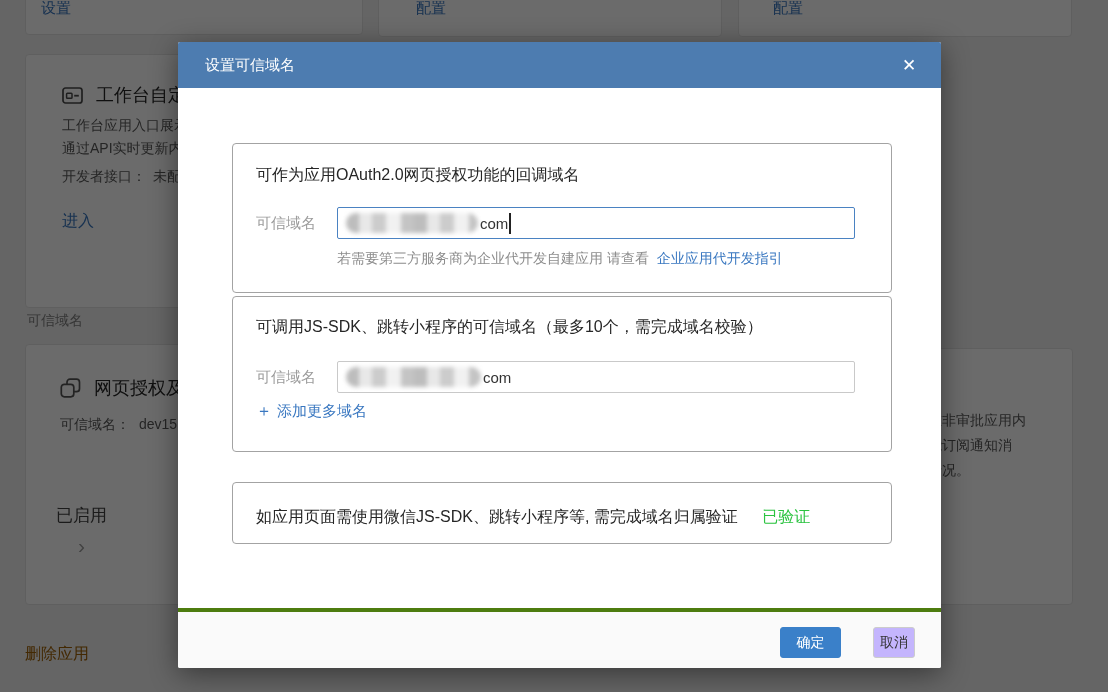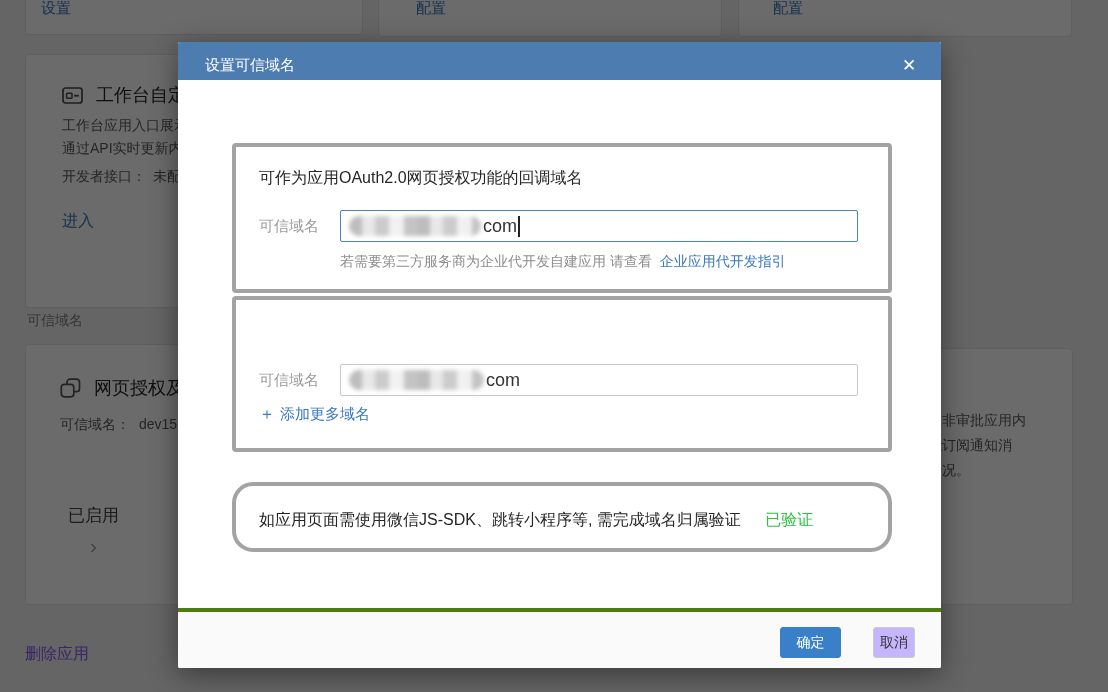--- a/index.html
+++ b/index.html
@@ -12,61 +12,61 @@
 
   
   .bg-layer { position:absolute; inset:0; background:#f0f0f0; z-index:0; }
   .bg-card { position:absolute; background:#fff; border:1px solid #e3e3e3; border-radius:4px; }
   .link { color:#3977c0; cursor:pointer;text-align:right; }
   .bg-card-title { font-size:18px; color:#262626; white-space:nowrap; display:flex; align-items:center; gap:13px; }
   .bg-desc { font-size:14px; color:#595959; white-space:nowrap; }
   .section-label { font-size:14px; color:#808080; }
   .status-row { font-size:17px; color:#404040; display:flex; align-items:center; gap:12px; }
   .chev { font-size:21px; color:#9e9e9e; line-height:14px; }
-  .delete-link { font-size:16px; color:#8b5cf6; cursor:pointer; }
+  .delete-link { font-size:16px; color:#a16207; cursor:pointer; }
   .right-lines { font-size:14px; color:#595959; line-height:25px; white-space:nowrap; }
 
   
   .overlay { position:absolute; inset:0; background:rgba(0,0,0,0.58); z-index:5; }
 
   
   .modal {
     position:absolute; left:178px; top:42px; width:763px; height:626px;
     background:#fff; z-index:10; border-radius:2px;
     box-shadow:0 6px 28px rgba(0,0,0,0.45);
   }
   .modal-header {
-    position:absolute; left:0; top:0; right:0; height:38px;
+    position:absolute; left:0; top:0; right:0; height:46px;
     background:#4d7cb0; border-radius:2px 2px 0 0;
   }
   .modal-title { position:absolute; left:27px; top:0; line-height:46px; font-size:15px; color:#fff; }
   .modal-close {
     position:absolute; right:21px; top:13px; width:22px; height:22px;
     color:#fff; font-size:17px; font-weight:bold; text-align:center; line-height:22px; cursor:pointer;
   }
-  .box { position:absolute; left:54px; width:660px; border:4px solid #a3a3a3; border-radius:4px; background:#fff; }
+  .box { position:absolute; left:54px; width:660px; border:1px solid #a3a3a3; border-radius:4px; background:#fff; }
   .box1 { top:101px; height:150px; }
   .box2 { top:254px; height:156px; }
-  .box3 { top:440px; height:70px;border-radius:21px; }
+  .box3 { top:440px; height:62px; }
   .box-heading { position:absolute; left:23px; font-size:16px; color:#262626; white-space:nowrap; }
   .field-label { position:absolute; left:23px; font-size:15px; color:#9b9b9b; }
   .fake-input {
     position:absolute; left:104px; width:518px; height:32px; background:#fff;
     border:1px solid #c9c9c9; border-radius:2px; display:flex; align-items:center;
     padding-left:8px; cursor:text;
   }
   .fake-input.focused { border-color:#4a82c2; }
   .redacted {
     display:inline-block; height:20px; border-radius:10px; margin-right:2px;
     filter:blur(2px);
     background-image:repeating-linear-gradient(90deg,
       #bdbdbd 0 13px, #e8e8e8 13px 26px, #cccccc 26px 40px, #f1f1f1 40px 55px, #c4c4c4 55px 68px);
   }
   .red1 { width:132px; } .red2 { width:135px; }
-  .domain-suffix { font-size:18px; color:#333; }
+  .domain-suffix { font-size:15px; color:#333; }
   .caret { display:inline-block; width:2px; height:21px; background:#222; margin-left:1px; }
   .helper { position:absolute; left:104px; font-size:14px; color:#8c8c8c; white-space:nowrap; }
   .helper .link { margin-left:4px;margin-top:13px; }
   .add-domain { position:absolute; left:23px; font-size:15px; color:#3977c0; cursor:pointer; display:flex; align-items:center; gap:5px; }
   .plus { font-size:16px; }
   .verify-row { position:absolute; left:23px; top:24px; font-size:16px; color:#262626; white-space:nowrap; }
   .verify-status { color:#2bc340; margin-left:20px; cursor:pointer; }
   .modal-footer {
     position:absolute; left:0; right:0; bottom:0; height:60px;
     background:#fafafa; border-top:4px solid #4d7c0f; border-radius:0 0 2px 2px;
@@ -116,21 +116,21 @@
       <svg class="icon-svg" width="21" height="20" viewBox="0 0 21 20">
         <rect x="7" y="1.2" width="12.5" height="12.5" rx="3" fill="none" stroke="#555" stroke-width="1.7"></rect>
         <rect x="1.3" y="6.3" width="12.5" height="12.5" rx="3" fill="#fff" stroke="#555" stroke-width="1.7"></rect>
       </svg>
       <span>网页授权及JS-SDK</span>
     </div>
     <div class="bg-desc abs" style="left:34px; top:71px;">
       <span>可信域名：</span>
       <span style="margin-left:5px;">dev15.</span>
     </div>
-    <div class="status-row abs" style="left:42px; top:159px;flex-direction:column;">
+    <div class="status-row abs" style="left:30px; top:159px;flex-direction:column;">
       <span>已启用</span>
       <span class="chev">›</span>
     </div>
   </div>
 
   <span class="delete-link abs" style="left:25px; top:644px;">删除应用</span>
 
   <div class="bg-card" style="left:920px; top:348px; width:153px; height:257px;">
     <div class="right-lines abs" style="left:7px; top:59px;">
       <div>在非审批应用内</div>
@@ -156,20 +156,21 @@
       <span class="domain-suffix">com</span>
       <span class="caret"></span>
     </div>
     <div class="helper" style="top:106px;">
       <span>若需要第三方服务商为企业代开发自建应用 请查看</span>
       <span class="link">企业应用代开发指引</span>
     </div>
   </div>
 
   <div class="box box2">
+    <div class="box-heading" style="top:20px;">可调用JS-SDK、跳转小程序的可信域名（最多10个，需完成域名校验）</div>
     <span class="field-label" style="top:71px;">可信域名</span>
     <div class="fake-input" style="top:64px;" role="textbox">
       <span class="redacted red2"></span>
       <span class="domain-suffix">com</span>
     </div>
     <div class="add-domain" style="top:104px;">
       <span class="plus">＋</span>
       <span>添加更多域名</span>
     </div>
   </div>

